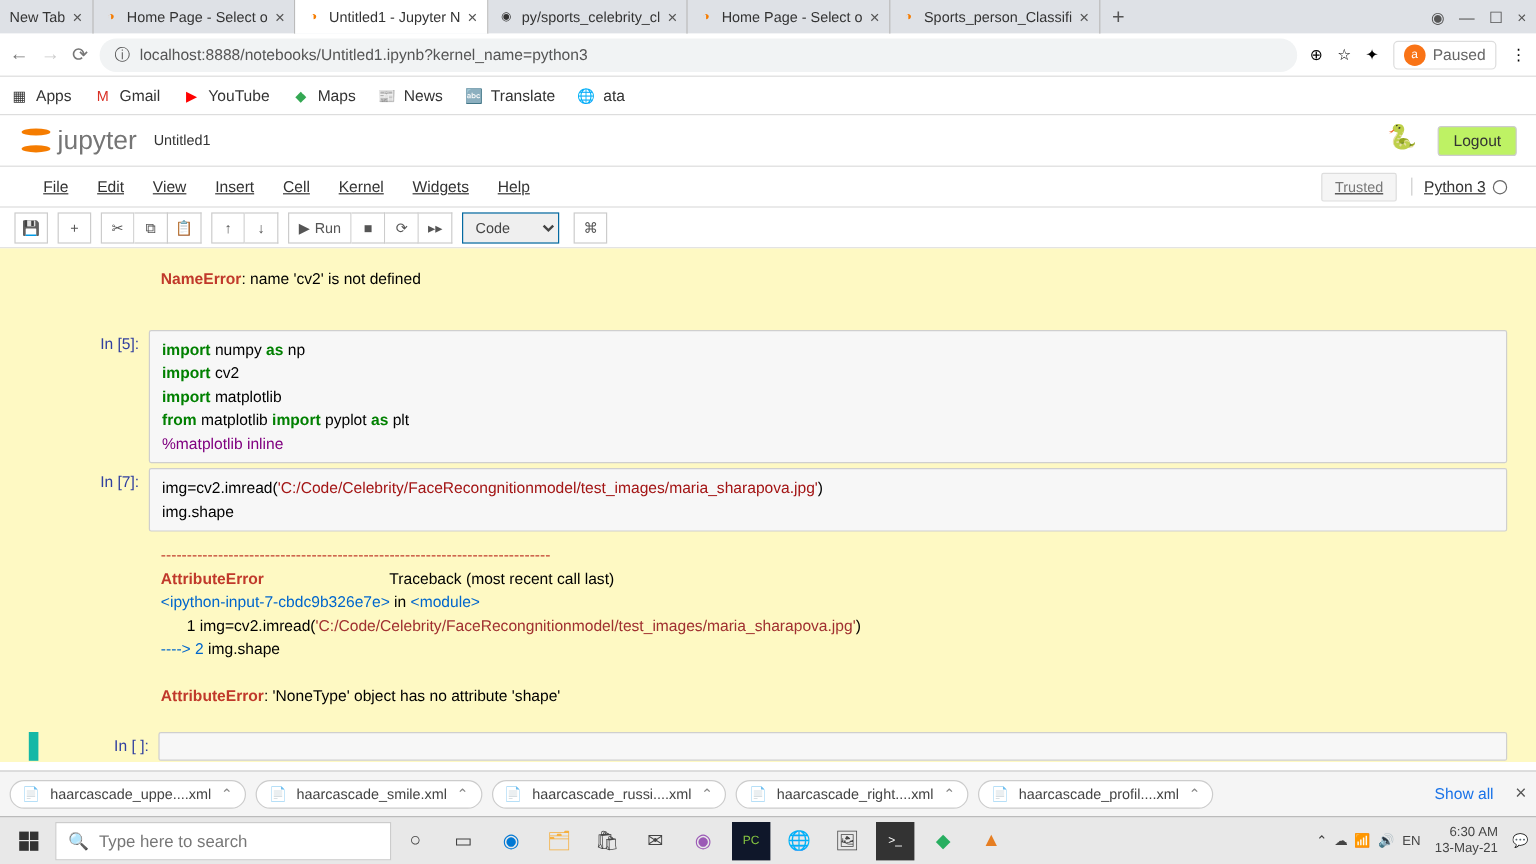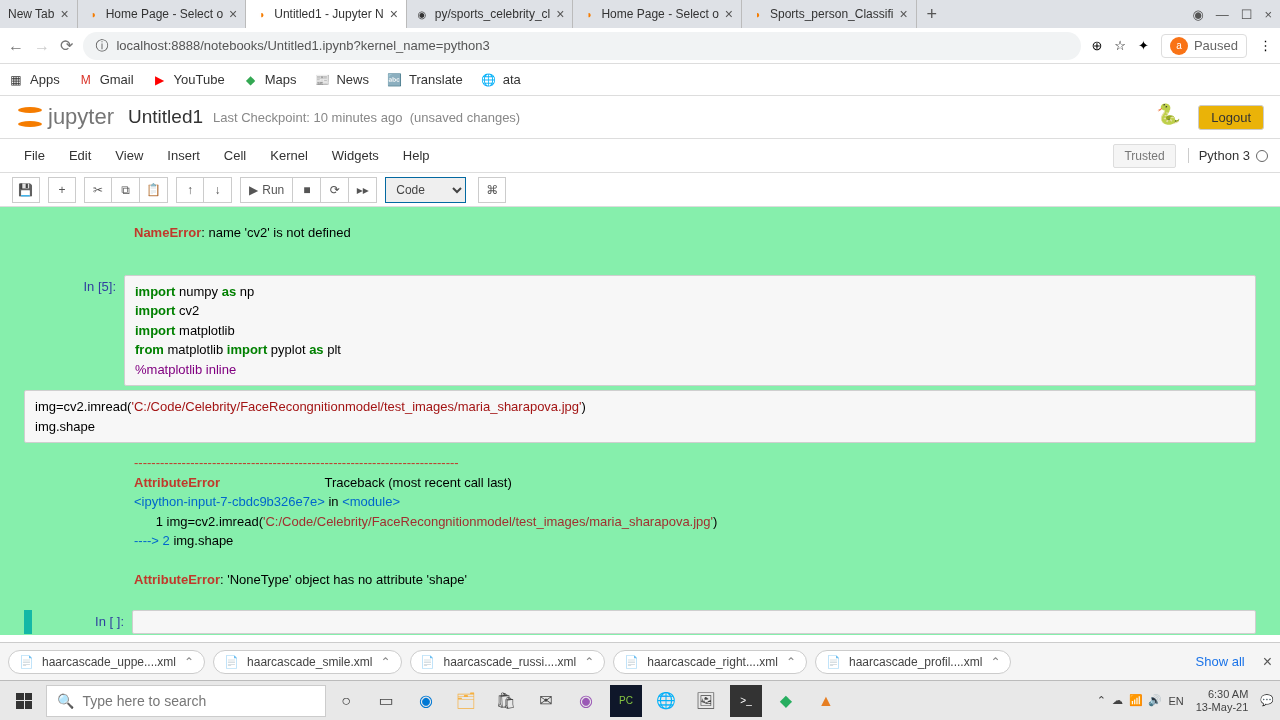--- a/index.html
+++ b/index.html
@@ -27,42 +27,42 @@
 .bk-icon { width: 16px; height: 16px; display: inline-flex; align-items: center; justify-content: center; font-size: 12px; }
 
 
 .jupyter-header { display: flex; align-items: center; padding: 6px 16px; border-bottom: 1px solid #ddd; }
 .jupyter-logo { display: flex; align-items: center; gap: 4px; margin-right: 14px; }
 .jlogo-shape { width: 28px; height: 28px; position: relative; }
 .jlogo-shape::before, .jlogo-shape::after { content: ""; position: absolute; left: 2px; right: 2px; height: 6px; border-radius: 50%; background: #f57c00; }
 .jlogo-shape::before { top: 4px; }
 .jlogo-shape::after { bottom: 4px; }
 .jlogo-text { font-size: 22px; color: #757575; font-weight: 400; }
-.nb-title { font-size: 19px; color: #333; margin-right: 10px; }
+.nb-title { font-size: 12px; color: #333; margin-right: 10px; }
 .checkpoint { font-size: 13px; color: #888; }
 .header-right { margin-left: auto; display: flex; align-items: center; gap: 12px; }
 .python-icon { width: 30px; height: 30px; font-size: 20px; }
-.logout-btn { border: 1px solid #ccc; padding: 4px 12px; border-radius: 3px; font-size: 13px; color: #333; background: #eab308; }
-
-.menubar { display: flex; align-items: center; padding: 0 12px; height: 34px; border-bottom: 1px solid #ddd; font-size: 13px; color: #333; }
+.logout-btn { border: 1px solid #ccc; padding: 4px 12px; border-radius: 3px; font-size: 13px; color: #333; background: #bef264; }
+
+.menubar { display: flex; align-items: center; padding: 0 24px; height: 34px; border-bottom: 1px solid #ddd; font-size: 13px; color: #333; text-decoration: underline; }
 .menubar > span { padding: 6px 12px; }
 .menubar-right { margin-left: auto; display: flex; align-items: center; gap: 12px; }
 .trusted { background: #f5f5f5; padding: 4px 10px; border: 1px solid #ddd; border-radius: 2px; color: #777; font-size: 12px; }
 .kernel-ind { display: flex; align-items: center; gap: 6px; border-left: 1px solid #ccc; padding-left: 10px; }
 .kernel-circle { width: 12px; height: 12px; border: 1px solid #666; border-radius: 50%; }
 
 .toolbar { display: flex; align-items: center; padding: 3px 12px; border-bottom: 1px solid #ddd; gap: 2px; height: 34px; }
 .tbtn { border: 1px solid #ccc; background: #fff; width: 28px; height: 26px; display: inline-flex; align-items: center; justify-content: center; font-size: 12px; color: #555; }
 .tbtn-group { display: flex; }
 .tbtn-group .tbtn:not(:first-child) { border-left: none; }
 .run-btn { width: auto; padding: 0 8px; gap: 4px; }
 .cell-type-sel { border: 1px solid #0369a1; height: 26px; padding: 0 24px 0 6px; font-size: 12px; color: #444; margin-left: 6px; }
 
 
-.notebook { height: 428px; overflow: hidden; background: #86efac; padding: 6px 24px; font-family: "Consolas", "Menlo", monospace; }
+.notebook { height: 428px; overflow: hidden; background: #fef9c3; padding: 6px 24px; font-family: "Consolas", "Menlo", monospace; }
 .cell { display: flex; margin: 4px 0; }
 .prompt { width: 100px; text-align: right; padding: 4px 8px; color: #303f9f; font-size: 13px; }
 .input-area, .output-area { flex: 1; padding: 6px 10px; font-size: 13px; line-height: 1.5; white-space: pre; }
 .input-area { border: 1px solid #cfcfcf; background: #f7f7f7; border-radius: 2px; }
 .output-area { color: #000; }
 .err-name { color: #c0392b; font-weight: bold; }
 .err-sep { color: #c0392b; }
 .err-blue { color: #0066cc; }
 .err-darkred { color: #a03030; }
 .kw-green { color: #008000; font-weight: bold; }
@@ -180,21 +180,20 @@
       <span>ata</span>
     </div>
 </div>
 
 <div class="jupyter-header">
   <div class="jupyter-logo">
     <div class="jlogo-shape"></div>
     <span class="jlogo-text">jupyter</span>
   </div>
   <span class="nb-title">Untitled1</span>
-  <span class="checkpoint"><span>Last Checkpoint: 10 minutes ago</span>&nbsp;&nbsp;<span>(unsaved changes)</span></span>
   <div class="header-right">
     <span class="python-icon">🐍</span>
     <button class="logout-btn">Logout</button>
   </div>
 </div>
 
 <div class="menubar">
   <span>File</span>
   <span>Edit</span>
   <span>View</span>
@@ -249,20 +248,21 @@
   <div class="cell" style="margin-top:26px">
     <div class="prompt">In [5]:</div>
     <div class="input-area"><span class="kw-green">import</span><span> numpy </span><span class="kw-green">as</span><span> np</span>
 <span class="kw-green">import</span><span> cv2</span>
 <span class="kw-green">import</span><span> matplotlib</span>
 <span class="kw-green">from</span><span> matplotlib </span><span class="kw-green">import</span><span> pyplot </span><span class="kw-green">as</span><span> plt</span>
 <span class="kw-purple">%matplotlib inline</span></div>
   </div>
 
   <div class="cell">
+    <div class="prompt">In [7]:</div>
     <div class="input-area"><span>img=cv2.imread(</span><span class="kw-str">'C:/Code/Celebrity/FaceRecongnitionmodel/test_images/maria_sharapova.jpg'</span><span>)</span>
 <span>img.shape</span>
 </div>
   </div>
 
   <div class="cell">
     <div class="prompt"></div>
     <div class="output-area"><span class="err-sep">---------------------------------------------------------------------------</span>
 <span class="err-name">AttributeError</span><span>                             Traceback (most recent call last)</span>
 <span class="err-blue">&lt;ipython-input-7-cbdc9b326e7e&gt;</span><span> in </span><span class="err-blue">&lt;module&gt;</span>

